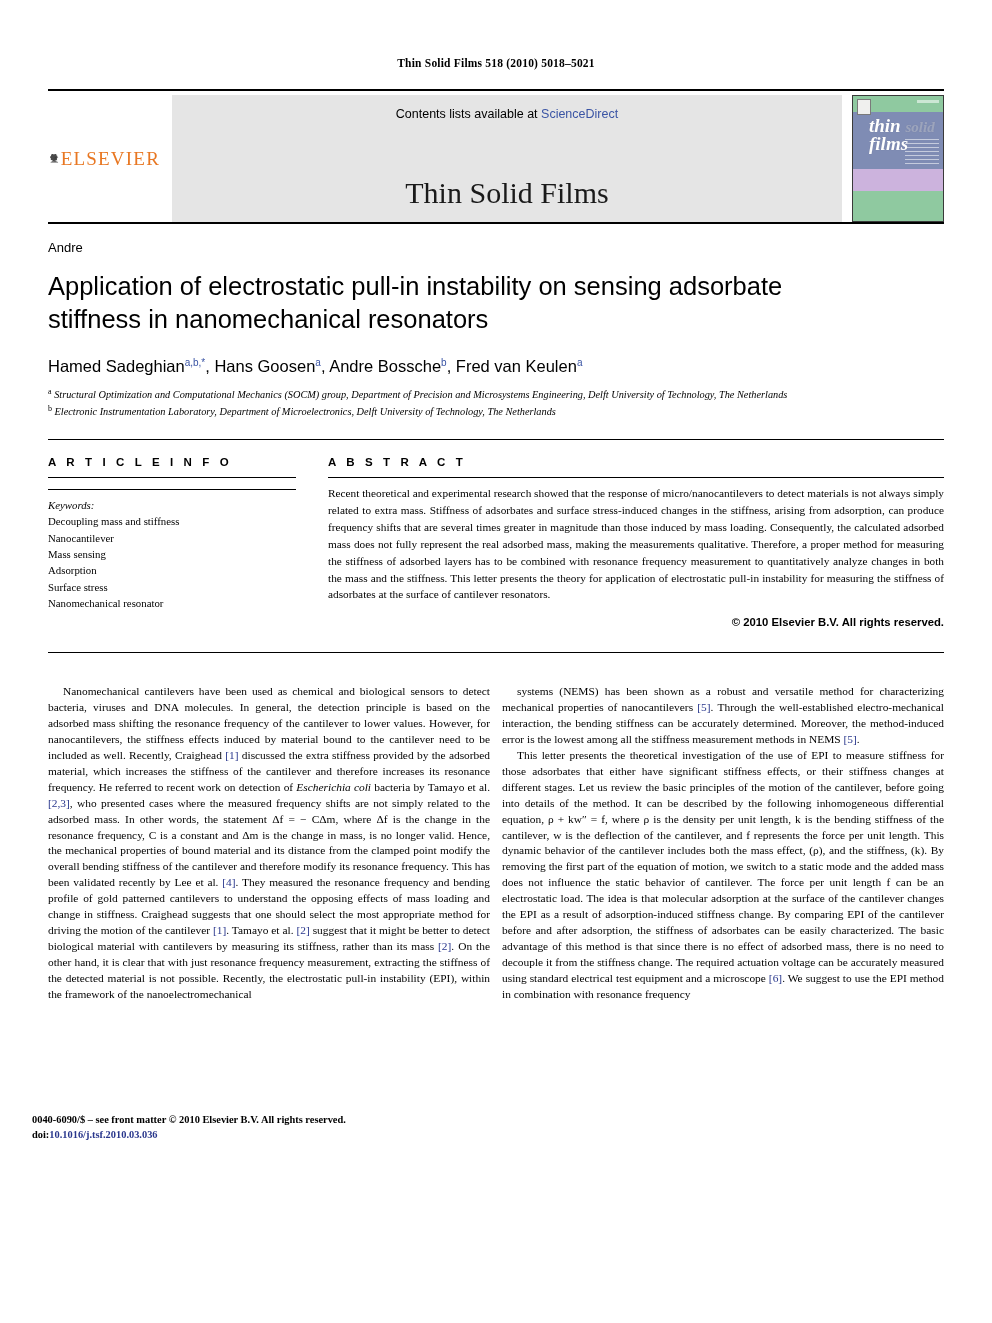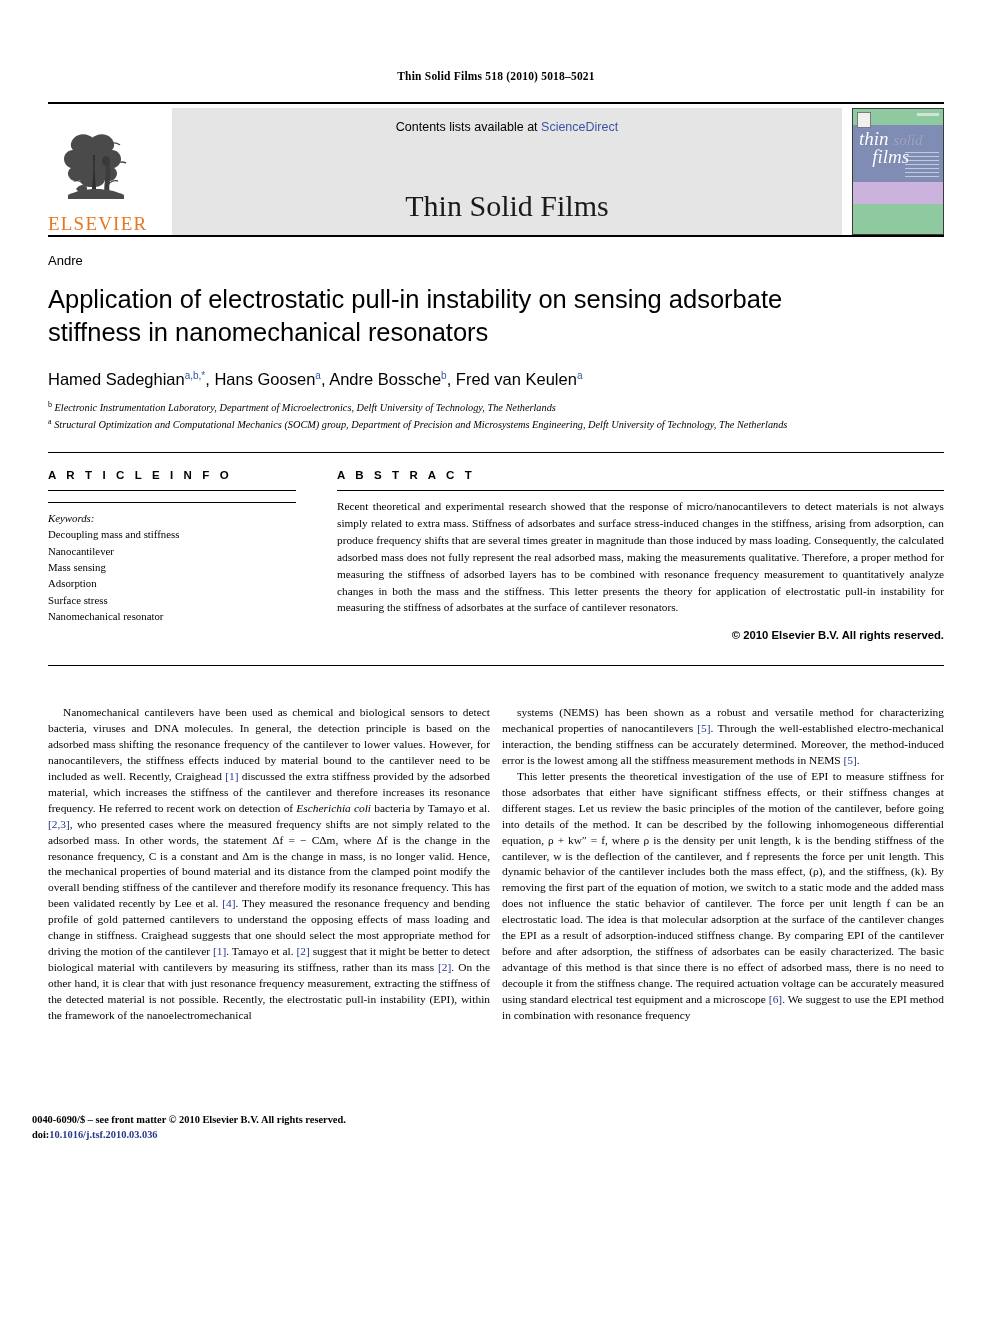--- a/index.html
+++ b/index.html
@@ -13,21 +13,21 @@
     font-family: "Liberation Serif", serif;
     color: #000000;
     position: relative;
     overflow: hidden;
   }
   .page {
     width: 992px;
     height: 1176px;
     position: relative;
     box-sizing: border-box;
-    padding: 13px 48px;
+    padding: 0 48px;
   }
 
   
   .running-head {
     text-align: center;
     font-family: "Liberation Serif", serif;
     font-weight: bold;
     font-size: 11.5px;
     letter-spacing: 0.2px;
     padding-top: 57px;
@@ -42,22 +42,22 @@
   .masthead {
     display: flex;
     align-items: stretch;
     height: 127px;
     margin-top: 4px;
   }
   .elsevier-logo {
     width: 112px;
     flex: 0 0 112px;
     display: flex;
-    flex-direction: column;
-    align-items: flex-start;
+    flex-direction: row;
+    align-items: center;
     justify-content: flex-end;
     padding-bottom: 2px;
   }
   .tree-svg { display:block; }
   .elsevier-word {
     font-family: "Liberation Serif", serif;
     font-size: 19px;
     letter-spacing: 1.2px;
     color: #E87722;
     line-height: 1;
@@ -101,30 +101,29 @@
     position: relative;
     overflow: hidden;
     background: #8fc9a0;
   }
   .cover-band-top { position:absolute; left:0; right:0; top:0; height:13%; background:#8fc9a0; }
   .cover-band-blue { position:absolute; left:0; right:0; top:13%; height:45%; background:#7f8cb4; }
   .cover-band-lav { position:absolute; left:0; right:0; top:58%; height:18%; background:#ccb3dd; }
   .cover-band-bot { position:absolute; left:0; right:0; top:76%; bottom:0; background:#8fc9a0; }
   .cover-word {
     position: absolute;
-    left: 6px;
+    left: 16px;
     top: 17%;
     font-family: "Liberation Serif", serif;
     font-style: italic;
-    font-weight: normal;
+    font-weight: bold;
     font-size: 19px;
     color: #ffffff;
     line-height: 0.95;
     text-shadow: 0 0 1px rgba(0,0,0,.15);
-    text-align: center;
   }
   .cover-word .faded { color: rgba(255,255,255,0.32); font-size: 15px; }
   .cover-minilogo {
     position: absolute; left: 4px; top: 3px;
     width: 12px; height: 14px; background: #f0f0ee; border: 1px solid #7a7a7a;
   }
   .cover-topright {
     position:absolute; right:4px; top:4px; width:22px; height:3px; background: rgba(255,255,255,.55);
   }
   .cover-blurb {
@@ -168,21 +167,21 @@
   }
   .affiliations sup { font-style: normal; font-size: 8px; vertical-align: super; }
 
   
   .info-rule-top { border-top: 1px solid #000; margin-top: 19px; }
   .info-area {
     display: flex;
     margin-top: 16px;
   }
   .col-info { width: 248px; flex: 0 0 248px; }
-  .col-abstract { flex: 1 1 auto; margin-left: 41px; }
+  .col-abstract { flex: 1 1 auto; margin-left: 32px; }
   .col-head {
     font-family: "Liberation Sans", sans-serif;
     font-weight: bold;
     font-size: 11.5px;
     letter-spacing: 3.6px;
     color: #000;
   }
   .col-rule { border-top: 1px solid #000; margin-top: 9px; }
   .history {
     margin-top: 7px;
@@ -211,21 +210,21 @@
     text-align: right;
     font-family: Liberation Sans, sans-serif;
     font-size: 11.3px;
     font-weight: bold;
   }
   .info-rule-bot { border-top: 1px solid #000; margin-top: 24px; }
 
   
   .body-cols {
     display: flex;
-    margin-top: 39px;
+    margin-top: 31px;
     column-gap: 12px;
   }
   .body-col {
     flex: 1 1 0;
     font-family: "Liberation Serif", serif;
     font-size: 11.4px;
     line-height: 1.395;
     text-align: justify;
   }
   .body-col p { margin: 0; text-indent: 15px; }
@@ -300,22 +299,22 @@
 
   <div class="section-type">Andre</div>
 
   <h1 class="article-title">Application of electrostatic pull-in instability on sensing adsorbate stiffness in nanomechanical resonators</h1>
 
   <div class="authors">
     <span><span>Hamed Sadeghian</span><sup>a,b,*</sup><span>, </span></span><span><span>Hans Goosen</span><sup>a</sup><span>, </span></span><span><span>Andre Bossche</span><sup>b</sup><span>, </span></span><span><span>Fred van Keulen</span><sup>a</sup></span>
   </div>
 
   <div class="affiliations">
+    <div><sup>a</sup> <span>Structural Optimization and Computational Mechanics (SOCM) group, Department of Precision and Microsystems Engineering, Delft University of Technology, The Netherlands</span></div>
     <div><sup>b</sup> <span>Electronic Instrumentation Laboratory, Department of Microelectronics, Delft University of Technology, The Netherlands</span></div>
-    <div><sup>a</sup> <span>Structural Optimization and Computational Mechanics (SOCM) group, Department of Precision and Microsystems Engineering, Delft University of Technology, The Netherlands</span></div>
   </div>
 
   <div class="info-rule-top"></div>
 
   <div class="info-area">
 
     <div class="col-info">
       <div class="col-head">A R T I C L E   I N F O</div>
       <div class="col-rule"></div>
       <div class="kw-rule"></div>

